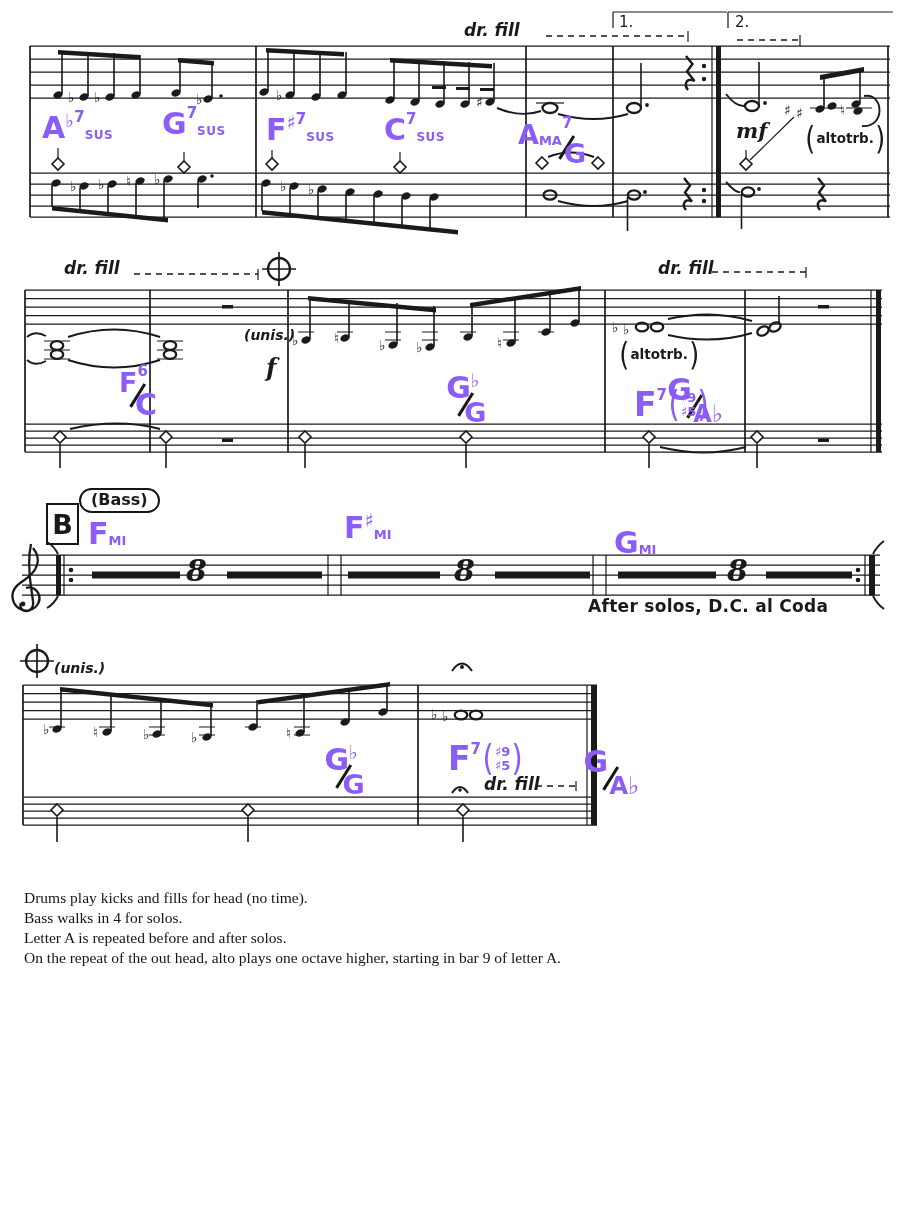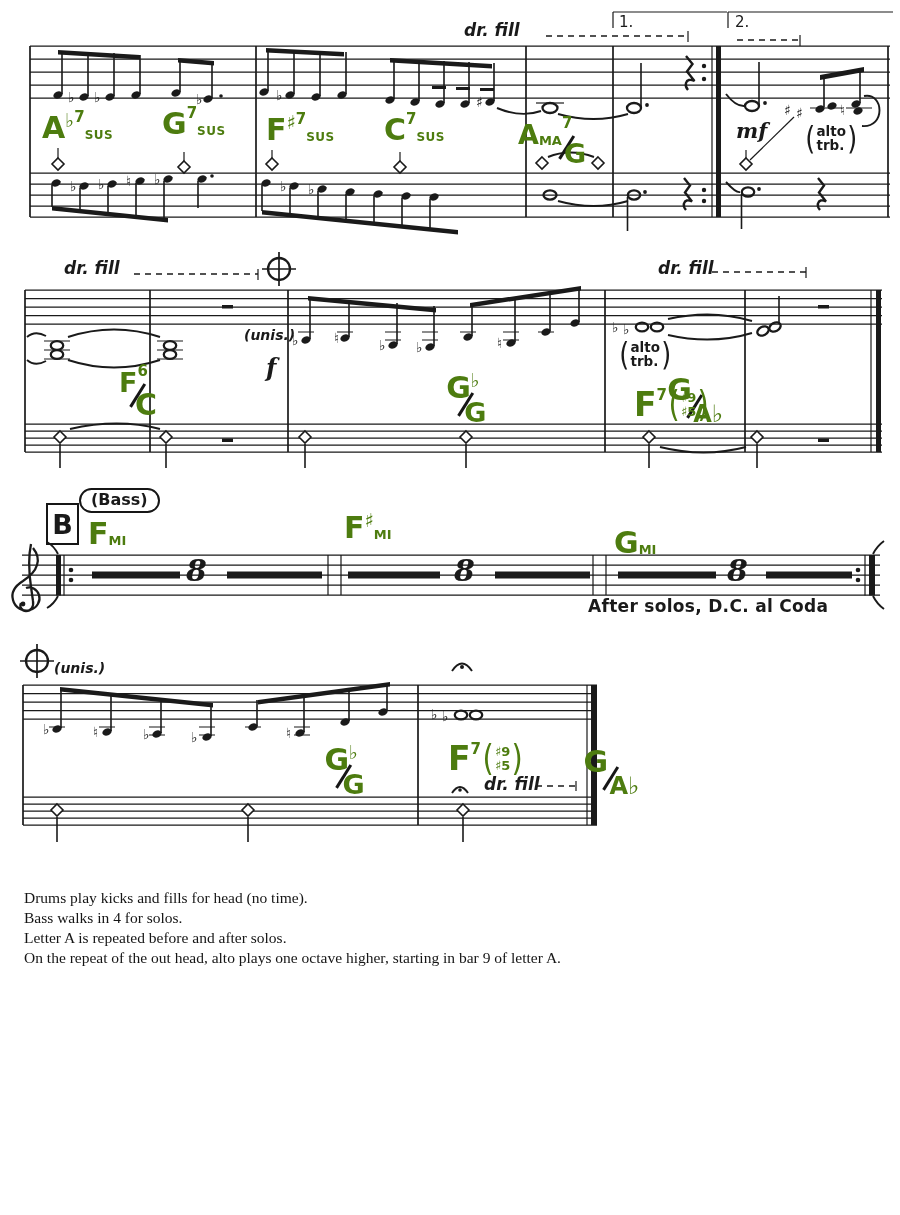--- a/index.html
+++ b/index.html
@@ -1,41 +1,41 @@
 <!DOCTYPE html>
 <html><head>
 <meta charset="utf-8">
 <style>
   html,body{margin:0;padding:0;background:#e8e8e8;}
   .page{position:relative;width:900px;height:1215px;background:#ffffff;overflow:hidden;
         font-family:"DejaVu Sans",sans-serif;color:#1a1a1a;}
   svg.notation{position:absolute;left:0;top:0;}
   .ov{position:absolute;line-height:1;white-space:nowrap;color:#1a1a1a;}
   
-  .chord{position:absolute;font-weight:700;color:#4d7c0f;line-height:1;}
+  .chord{position:absolute;font-weight:700;color:#8b5cf6;line-height:1;}
   .rt{font-size:30px;}
   .rt.sm{font-size:27px;}
   .ac{font-size:19px;vertical-align:11px;}
   .sp{font-size:15px;vertical-align:16px;}
   .sb{font-size:12px;vertical-align:-1px;letter-spacing:.5px;}
   .sbma{font-size:13px;vertical-align:-1px;}
   .slashchord{position:relative;display:inline-block;}
   .slash{position:absolute;width:27px;height:2.6px;background:#161616;transform:rotate(-58deg);}
   .bass{position:absolute;font-weight:700;}
   .altgrp{display:inline-flex;align-items:center;}
   .paren{font-size:36px;font-weight:400;transform:scaleX(.8);}
   .altcol{display:inline-flex;flex-direction:column;font-size:13px;line-height:13px;gap:1px;}
   
   .drfill{font-style:italic;font-weight:700;font-size:17px;}
   .dyn{font-family:"DejaVu Serif",serif;font-style:italic;font-weight:700;}
   .ending{font-size:15px;font-weight:400;}
   .unis{font-style:italic;font-weight:700;font-size:14px;}
   .altobox{display:flex;align-items:center;font-weight:700;}
   .altobox .paren{font-size:32px;}
-  .altlines{display:flex;flex-direction:column;font-size:13.5px;line-height:14px;}
+  .altlines{display:flex;font-size:13.5px;line-height:14px;}
   .rehearsal{border:2.2px solid #161616;width:29px;height:38px;display:flex;align-items:center;justify-content:center;
              font-size:27px;font-weight:700;}
   .solosbox{border:2.2px solid #161616;border-radius:13px;padding:2px 10px 3px 10px;font-size:16px;font-weight:700;}
   .eightnum{font-family:"DejaVu Serif",serif;font-style:italic;font-weight:700;font-size:30px;}
   .aftersolos{font-weight:700;font-size:17px;letter-spacing:.3px;}
   .notesblock{font-family:"Liberation Serif",serif;font-size:15.5px;line-height:20px;color:#151515;}
   
   .sl{stroke:#1a1a1a;stroke-width:1.25;fill:none;}
   .bar{stroke:#1a1a1a;stroke-width:1.7;fill:none;}
   .thick{fill:#1a1a1a;}

